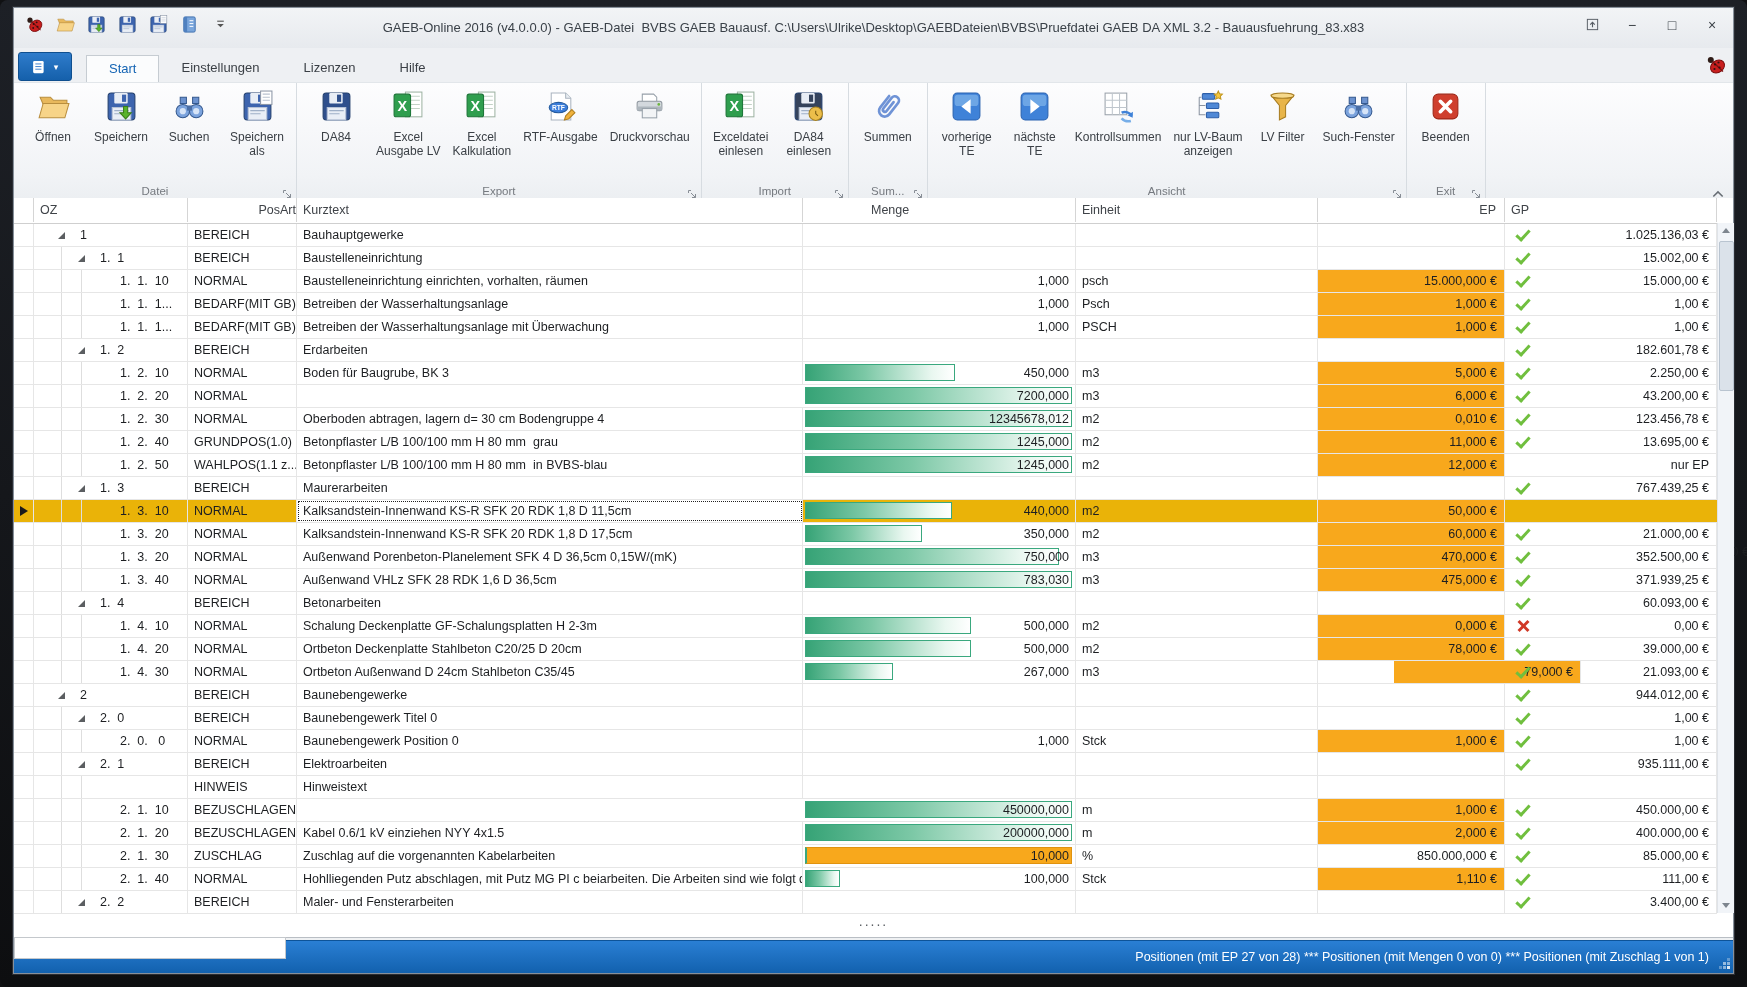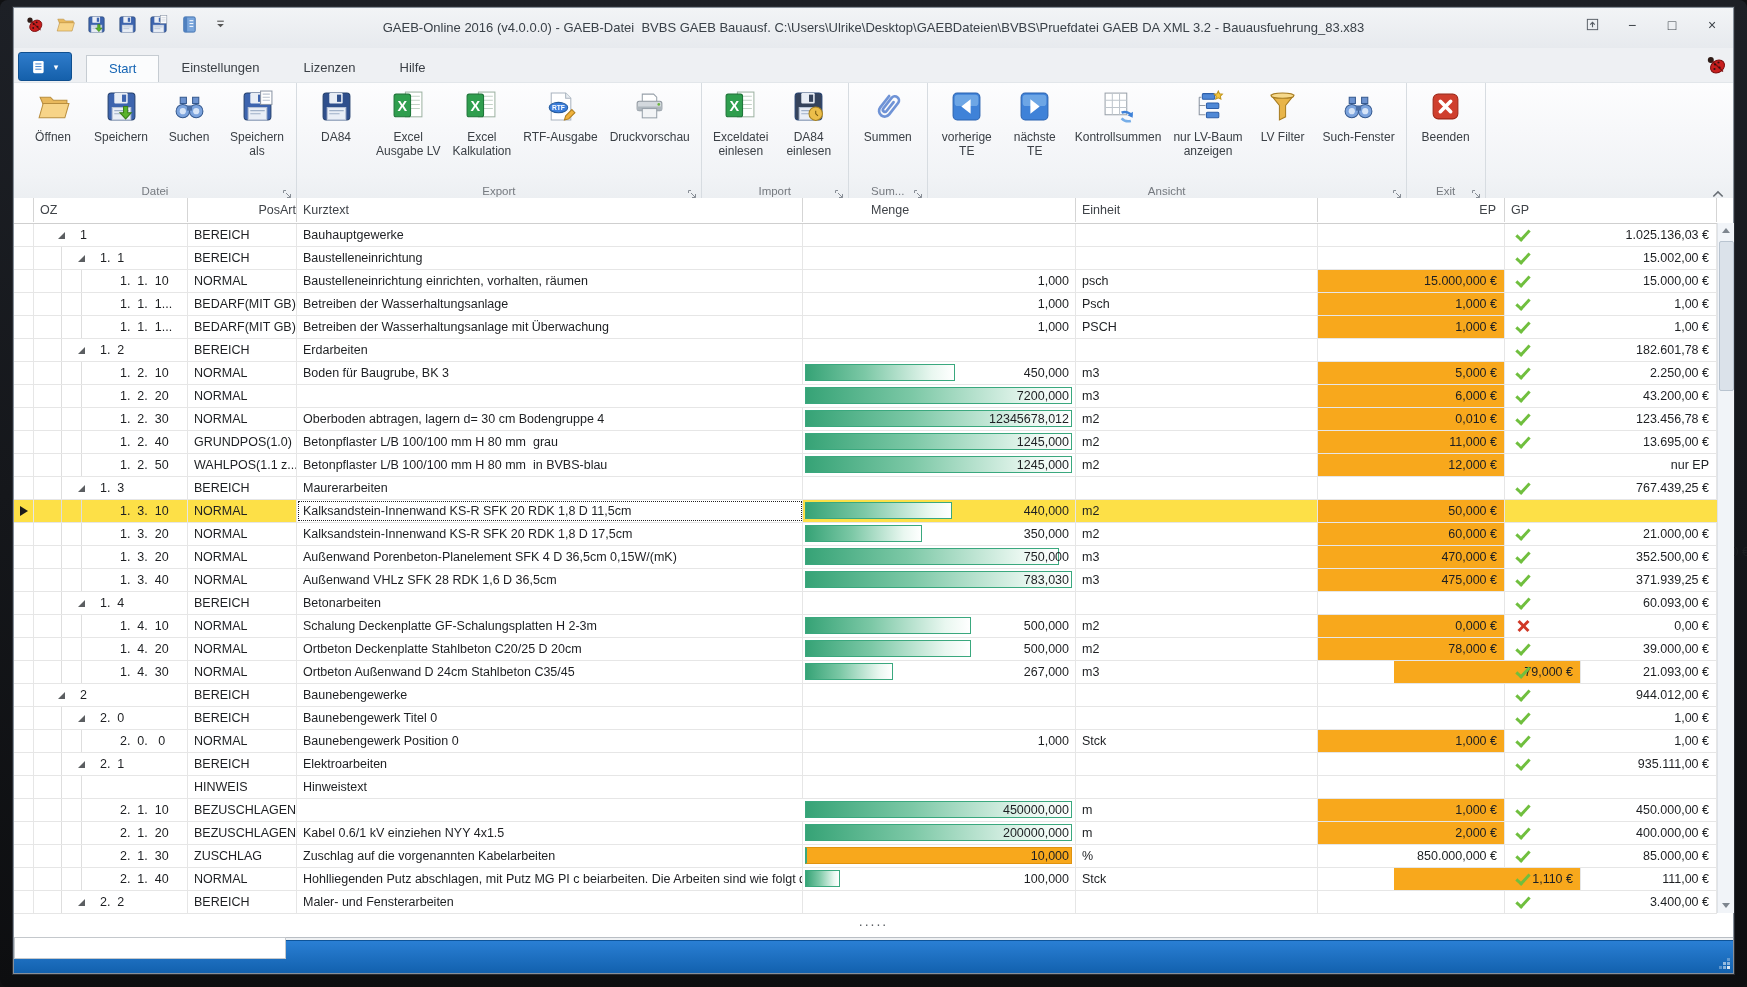--- a/index.html
+++ b/index.html
@@ -47,21 +47,21 @@
   .ribcollapse{position:absolute;right:8px;bottom:6px;width:14px;height:10px;cursor:pointer}
   
   .grid{position:absolute;left:0;top:190px;width:1719px;height:739px;background:#fff;
         border-bottom:1px solid #b9bec4}
   .ghead{position:relative;height:25px;border-bottom:1px solid #cfcfcf;background:#fff}
   .gh{position:absolute;top:0;height:24px;line-height:24px;font-size:12.5px;color:#3f4348;
       border-right:1px solid #d5d5d5;padding-left:6px;box-sizing:border-box;cursor:pointer;white-space:pre}
   .gh.r{text-align:right;padding-right:8px;padding-left:0}
   .rows{position:relative}
   .row{position:relative;height:23px;border-bottom:1px solid #e6e6e6;box-sizing:border-box;background:#fff;cursor:pointer}
-  .row.sel{background:#fde047}
+  .row.sel{background:#eab308}
   .cell{position:absolute;top:0;height:22px;line-height:22px;font-size:12.5px;color:#1d1f22;
         border-right:1px solid #e6e6e6;box-sizing:border-box;overflow:hidden;white-space:pre}
   .cell.txt{padding-left:6px}
   .cell.num{text-align:right;padding-right:7px}
   .epcell{background:#f8a81c}
   .row.sel .cell.focus{background:#fff;outline:1px dotted #222;outline-offset:-2px}
   .exp{position:absolute;top:8px;width:0;height:0;border-left:7px solid transparent;border-bottom:7px solid #5b5e61}
   .guide{position:absolute;top:0;bottom:-1px;width:0;border-left:1px solid #dedede}
   .rowptr{position:absolute;left:6px;top:6px;width:0;height:0;border-top:5px solid transparent;
           border-bottom:5px solid transparent;border-left:8px solid #1b1b1b}
@@ -732,21 +732,21 @@
             <div class="cell num" style="left: 1304px; width: 187px;">850.000,000 €</div>
             <div class="cell num" style="left: 1491px; width: 212px;"><span class="ck"></span><span>85.000,00 €</span></div>
           </div>
           <div class="row">
             <div class="cell " style="left: 0px; width: 20px;"></div>
             <div class="cell " style="left: 20px; width: 154px;"><div class="guide" style="left: 27px;"></div><div class="guide" style="left: 47px;"></div><span style="position: absolute; left: 86px; top: 0px; line-height: 22px; white-space: pre;">2.  1.  40</span></div>
             <div class="cell txt" style="left: 174px; width: 109px;">NORMAL</div>
             <div class="cell txt" style="left: 283px; width: 506px;">Hohlliegenden Putz abschlagen, mit Putz MG PI c beiarbeiten. Die Arbeiten sind wie folgt durch...</div>
             <div class="cell " style="left: 789px; width: 273px;"><div class="bar" style="width: 35px;"></div><span class="mnum">100,000</span></div>
             <div class="cell txt" style="left: 1062px; width: 242px;">Stck</div>
-            <div class="cell num epcell" style="left: 1380px; width: 187px;">1,110 €</div>
+            <div class="cell num epcell" style="left: 1304px; width: 187px;">1,110 €</div>
             <div class="cell num" style="left: 1491px; width: 212px;"><span class="ck"></span><span>111,00 €</span></div>
           </div>
           <div class="row">
             <div class="cell " style="left: 0px; width: 20px;"></div>
             <div class="cell " style="left: 20px; width: 154px;"><div class="guide" style="left: 27px;"></div><div class="exp" style="left: 44px;"></div><span style="position: absolute; left: 66px; top: 0px; line-height: 22px; white-space: pre;">2.  2</span></div>
             <div class="cell txt" style="left: 174px; width: 109px;">BEREICH</div>
             <div class="cell txt" style="left: 283px; width: 506px;">Maler- und Fensterarbeiten</div>
             <div class="cell " style="left: 789px; width: 273px;"></div>
             <div class="cell txt" style="left: 1062px; width: 242px;"></div>
             <div class="cell num" style="left: 1304px; width: 187px;"></div>
@@ -756,17 +756,18 @@
         <div class="dots">.....</div>
         <div class="vsb">
           <div class="sb-btn sb-up"></div>
           <div class="sb-thumb"></div>
           <div class="sb-btn sb-dn"></div>
         </div>
       </div>
 
     <div class="statusbar">
       <div class="editbox"></div>
+      <div class="statustext">Positionen (mit EP 27 von 28) *** Positionen (mit Mengen 0 von 0) *** Positionen (mit Zuschlag 1 von 1)</div>
       <div class="grip"></div>
     </div>
 
   </div>
 </div>
 
 </body></html>

